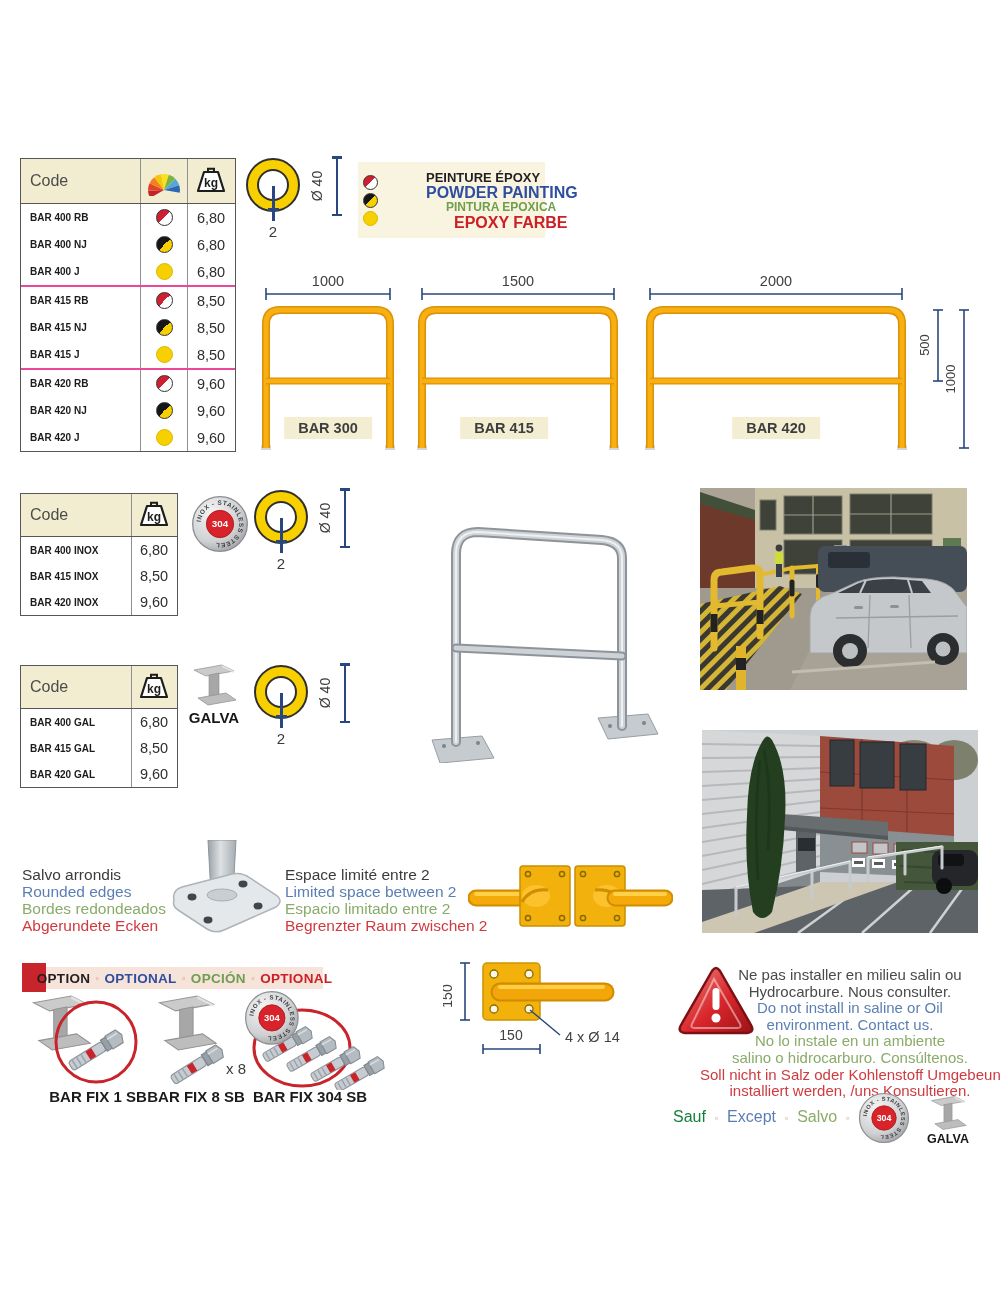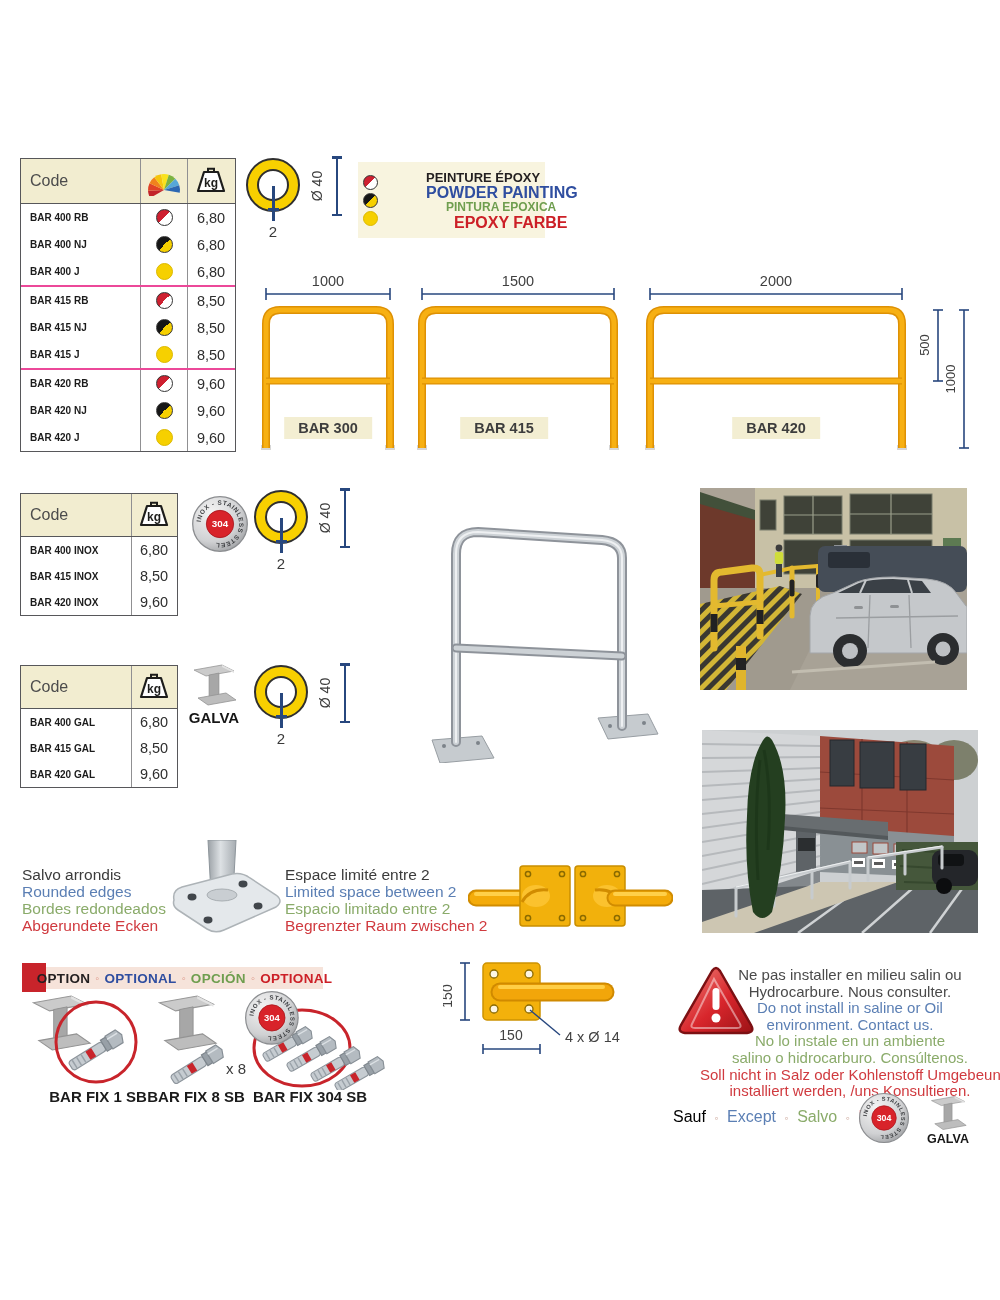--- a/index.html
+++ b/index.html
@@ -82,21 +82,21 @@
   .qty{font-size:15px;color:#3c3c3c;}
 
   
   .warn-text{position:absolute;left:700px;top:967px;width:300px;text-align:center;
         font-size:15px;line-height:16.6px;}
   .warn-text div{white-space:nowrap;}
   .wfr{color:#4a4a4a;} .wen{color:#5b7fb4;} .wes{color:#8aab6a;} .wde{color:#d03a3f;}
 
   
   .footer-line{position:absolute;left:673px;top:1108px;font-size:16px;white-space:nowrap;}
-  .fs0{color:#000000;} .fs1{color:#5b7fb4;} .fs2{color:#8aab6a;} .fs3{color:#d03a3f;}
+  .fs0{color:#15803d;} .fs1{color:#5b7fb4;} .fs2{color:#8aab6a;} .fs3{color:#d03a3f;}
   .fsep{color:#c9a295;font-size:12px;margin:0 4px;}
 </style>
 </head>
 <body>
 
 <div class="page">
 
   <svg width="0" height="0" style="position:absolute">
     <defs>
       <radialGradient id="gMetal" cx="35%" cy="30%" r="80%">

